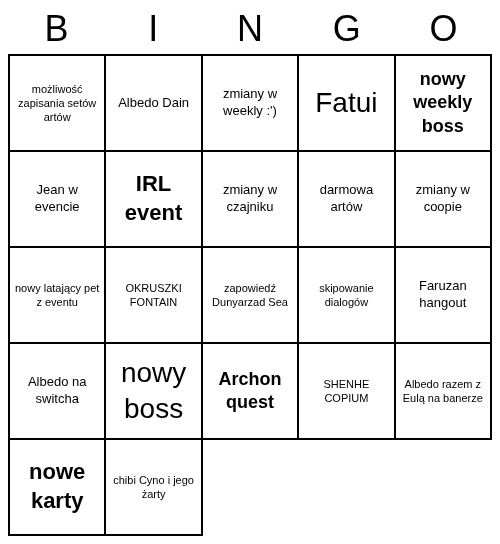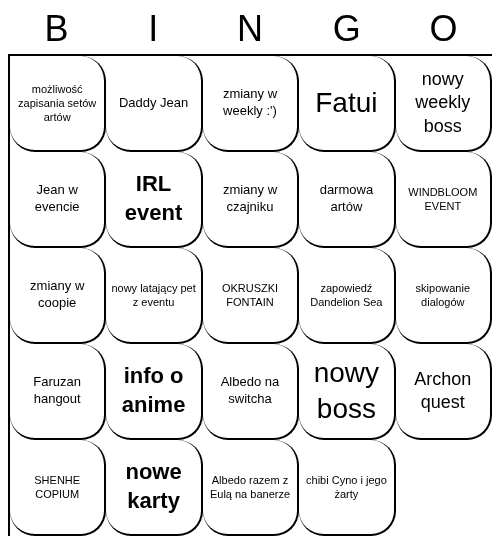--- a/index.html
+++ b/index.html
@@ -50,31 +50,30 @@
       display: flex;
       align-items: center;
       justify-content: center;
       text-align: center;
       padding: 4px;
       min-height: 86px;
       font-size: 13px;
       line-height: 1.3;
       word-break: break-word;
       hyphens: auto;
-      border-radius: 25px;
     }
 
     .bingo-cell.large-text {
       font-size: 22px;
       font-weight: bold;
     }
 
     .bingo-cell.medium-text {
       font-size: 18px;
-      font-weight: normal;
+      font-weight: bold;
     }
 
     .bingo-cell.small-text {
       font-size: 11px;
     }
 
     .bingo-cell.very-large {
       font-size: 28px;
       font-weight: normal;
     }
@@ -85,36 +84,34 @@
 <div class="bingo-header">
   <span class="bingo-letter">B</span>
   <span class="bingo-letter">I</span>
   <span class="bingo-letter">N</span>
   <span class="bingo-letter">G</span>
   <span class="bingo-letter">O</span>
 </div>
 
 <div class="bingo-grid">
 <div class="bingo-cell small-text">możliwość zapisania setów artów</div>
-    <div class="bingo-cell">Daddy Jean</div>
+    <div class="bingo-cell">Albedo Dain</div>
     <div class="bingo-cell">zmiany w weekly :')</div>
     <div class="bingo-cell very-large">Fatui</div>
     <div class="bingo-cell medium-text">nowy weekly boss</div>
     <div class="bingo-cell">Jean w evencie</div>
     <div class="bingo-cell large-text">IRL event</div>
     <div class="bingo-cell">zmiany w czajniku</div>
     <div class="bingo-cell">darmowa artów</div>
-    <div class="bingo-cell small-text">WINDBLOOM EVENT</div>
     <div class="bingo-cell">zmiany w coopie</div>
     <div class="bingo-cell small-text">nowy latający pet z eventu</div>
     <div class="bingo-cell small-text">OKRUSZKI FONTAIN</div>
-    <div class="bingo-cell small-text">zapowiedź Dandelion Sea</div>
+    <div class="bingo-cell small-text">zapowiedź Dunyarzad Sea</div>
     <div class="bingo-cell small-text">skipowanie dialogów</div>
     <div class="bingo-cell">Faruzan hangout</div>
-    <div class="bingo-cell large-text">info o anime</div>
     <div class="bingo-cell">Albedo na switcha</div>
     <div class="bingo-cell very-large">nowy boss</div>
     <div class="bingo-cell medium-text">Archon quest</div>
     <div class="bingo-cell small-text">SHENHE COPIUM</div>
+    <div class="bingo-cell small-text">Albedo razem z Eulą na banerze</div>
     <div class="bingo-cell large-text">nowe karty</div>
-    <div class="bingo-cell small-text">Albedo razem z Eulą na banerze</div>
     <div class="bingo-cell small-text">chibi Cyno i jego żarty</div>
   </div>
 
 </body></html>

